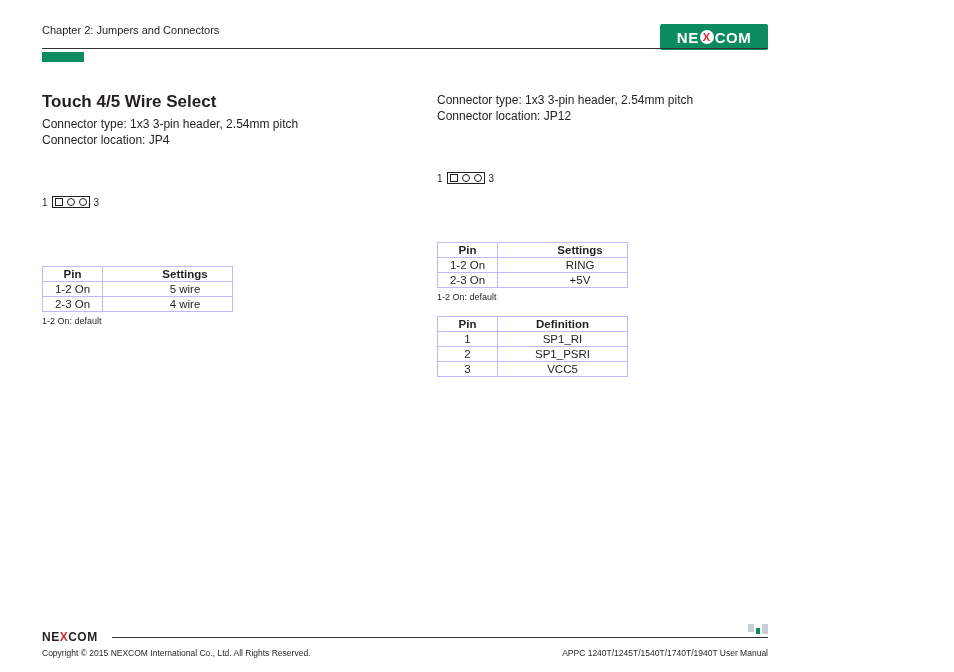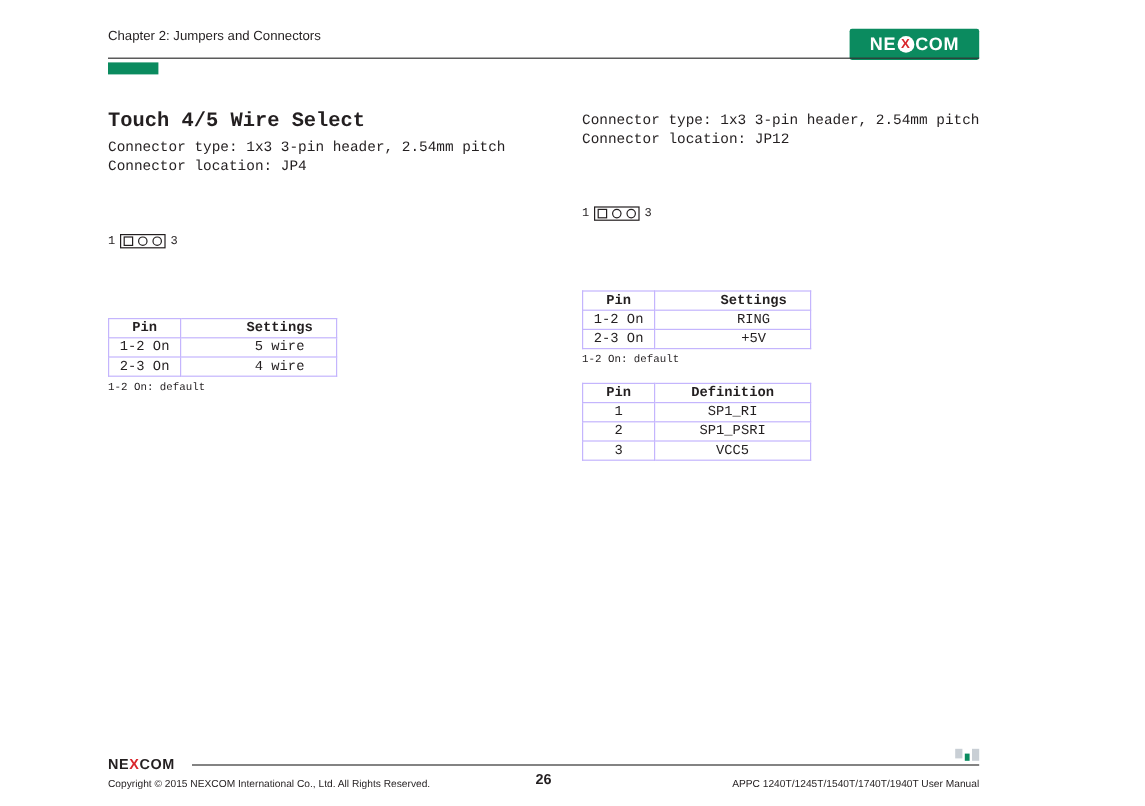--- a/index.html
+++ b/index.html
@@ -1,32 +1,32 @@
 <!DOCTYPE html>
 <html><head>
 <meta charset="utf-8">
 <style>
   * { box-sizing: border-box; margin: 0; padding: 0; }
   html, body { width: 954px; height: 672px; font-family: "Segoe UI", "Myriad Pro", Arial, sans-serif; background: #fff; color: #231f20; }
-  .page { position: relative; width: 810px; height: 672px; padding: 24px 42px 18px 42px; margin-left: 48px; }
+  .page { position: relative; width: 810px; height: 672px; padding: 24px 42px 18px 42px; }
 
   
   .hdr { display: flex; justify-content: space-between; align-items: flex-start; height: 32px; }
   .chapter { font-size: 11px; color: #231f20; }
   .topbar-accent { position: absolute; left: 42px; top: 52px; width: 42px; height: 10px; background: #0b8b5f; }
   .hdr-rule { position: absolute; left: 42px; right: 42px; top: 48px; height: 1px; background: #333; }
 
   
   .logo-top { width: 108px; height: 26px; background: #0b8b5f; display: flex; align-items: center; justify-content: center; color: #fff; font-weight: 700; font-size: 15px; letter-spacing: 0.5px; border-radius: 2px; }
   .logo-top .x { color: #d9262c; background: #fff; border-radius: 50%; width: 14px; height: 14px; display: inline-flex; align-items: center; justify-content: center; font-size: 11px; margin: 0 1px; }
   .logo-bottom { width: 70px; height: 18px; background: #fff; color: #231f20; font-weight: 700; font-size: 12px; display: flex; align-items: center; letter-spacing: 0.5px; }
   .logo-bottom .x { color: #d9262c; }
 
   
-  .content { position: absolute; top: 92px; left: 42px; right: 30px; display: flex; gap: 52px; font-family: Liberation Mono, monospace; }
+  .content { position: absolute; top: 92px; left: 42px; right: 30px; display: flex; gap: 52px; }
   .col { flex: 1; }
   .section-title { font-size: 17px; font-weight: 700; margin-bottom: 4px; }
   .section-sub { font-size: 12px; line-height: 1.35; }
 
   
   .pindiag { margin-top: 48px; display: flex; align-items: center; gap: 4px; font-size: 10px; }
   .pinbox { display: flex; border: 1px solid #231f20; padding: 1px 2px; gap: 4px; align-items: center; }
   .pin-sq { width: 8px; height: 8px; border: 1px solid #231f20; }
   .pin-rd { width: 8px; height: 8px; border: 1px solid #231f20; border-radius: 50%; }
 
@@ -161,21 +161,20 @@
         </table>
     </div>
   </div>
 
   <div class="ftr-accent">
     <div class="b1"></div>
       <div class="b2"></div>
       <div class="b3"></div>
   </div>
   <div class="ftr-rule"></div>
-  <div class="page-num">26</div>
   <div class="ftr">
     <div class="ftr-left">
       <div class="logo-bottom">
         <span>NE</span>
           <span class="x">X</span>
           <span>COM</span>
       </div>
       <div>Copyright © 2015 NEXCOM International Co., Ltd. All Rights Reserved.</div>
     </div>
     <div>APPC 1240T/1245T/1540T/1740T/1940T User Manual</div>

